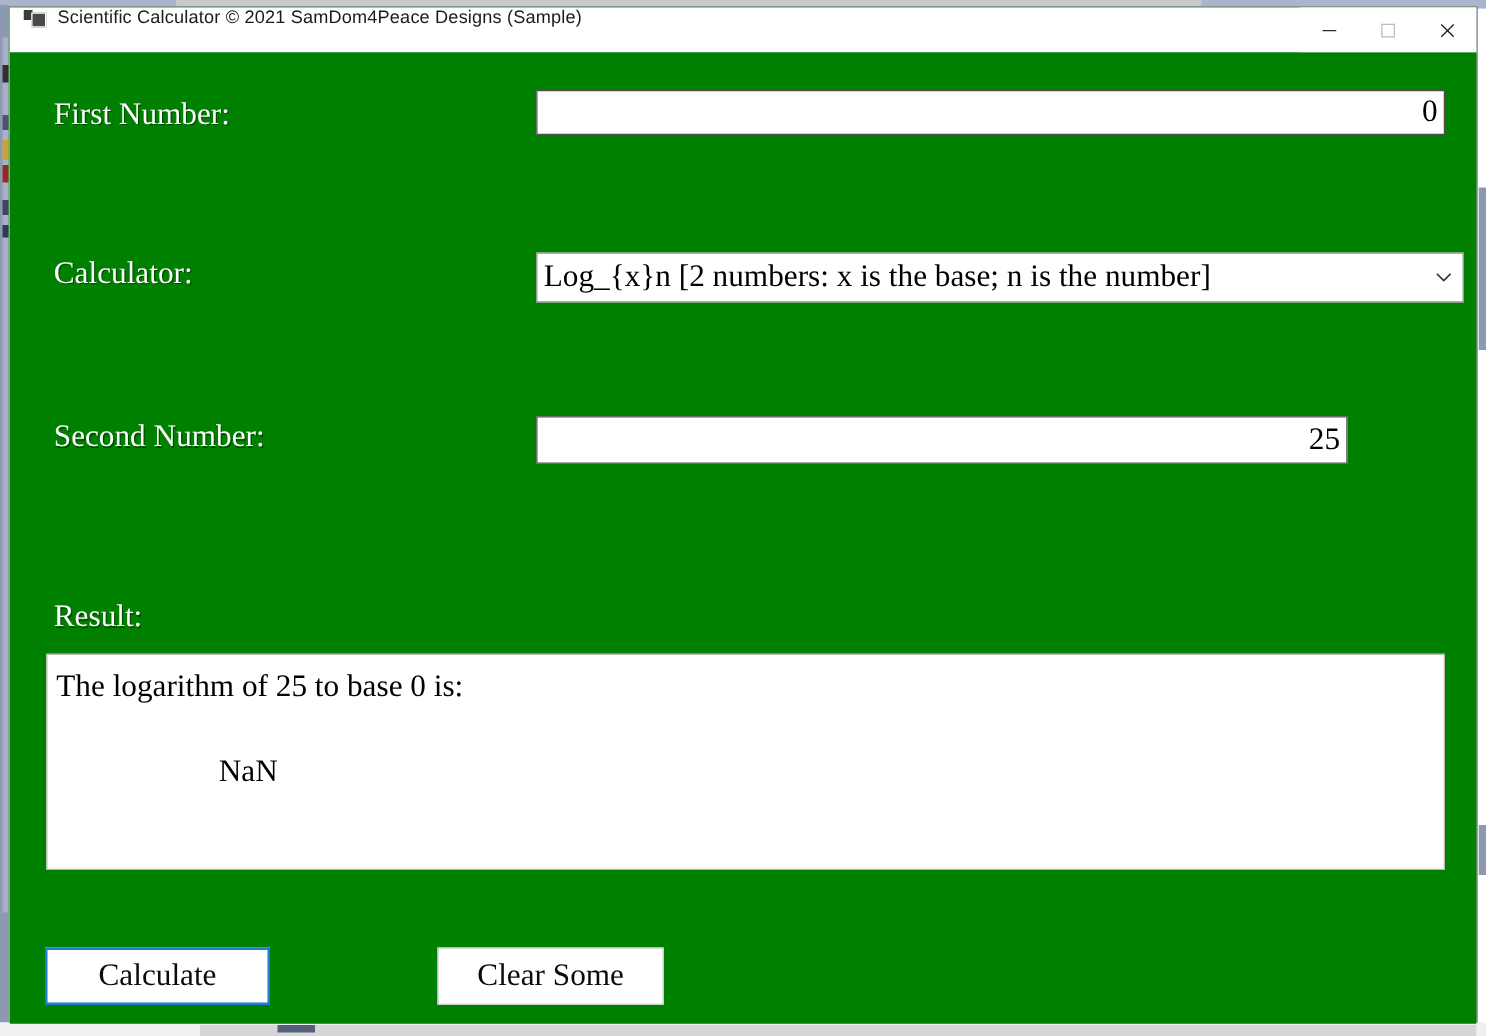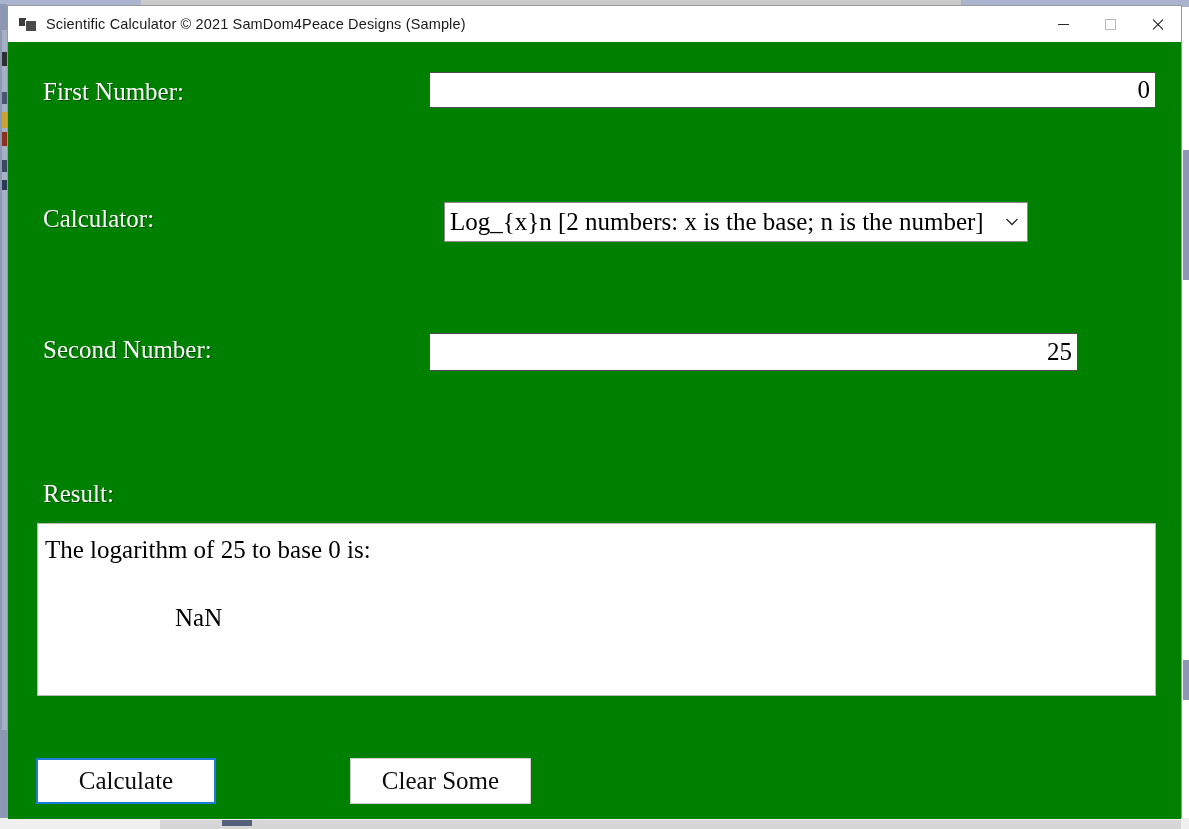--- a/index.html
+++ b/index.html
@@ -86,21 +86,20 @@
     box-sizing: border-box;
   }
 
   
   #titlebar {
     position: absolute;
     left: 0; top: 0;
     width: 100%; height: 36px;
     background: #ffffff;
     display: flex;
-    align-items: center;
     box-sizing: border-box;
   }
   #app-icon {
     position: relative;
     width: 18px; height: 16px;
     margin-left: 11px;
     margin-right: 9px;
     flex: 0 0 auto;
   }
   #app-icon .sq-a {
@@ -192,22 +191,22 @@
     padding-right: 5px;
     overflow: hidden;
   }
 
   #first-number-label  { left: 35px; top: 36px; }
   #first-number-input  { left: 421px; top: 30px; width: 727px; height: 36px; }
 
   #operation-label     { left: 35px; top: 163px; }
   #operation-select {
     position: absolute;
-    left: 436px; top: 160px;
-    width: 584px; height: 40px;
+    left: 421px; top: 160px;
+    width: 742px; height: 40px;
     background: #ffffff;
     border: 1px solid #8c8c8c;
     box-sizing: border-box;
     display: flex;
     align-items: center;
     overflow: hidden;
   }
   #operation-value {
     font-family: "Liberation Serif", serif;
     font-size: 25px;

